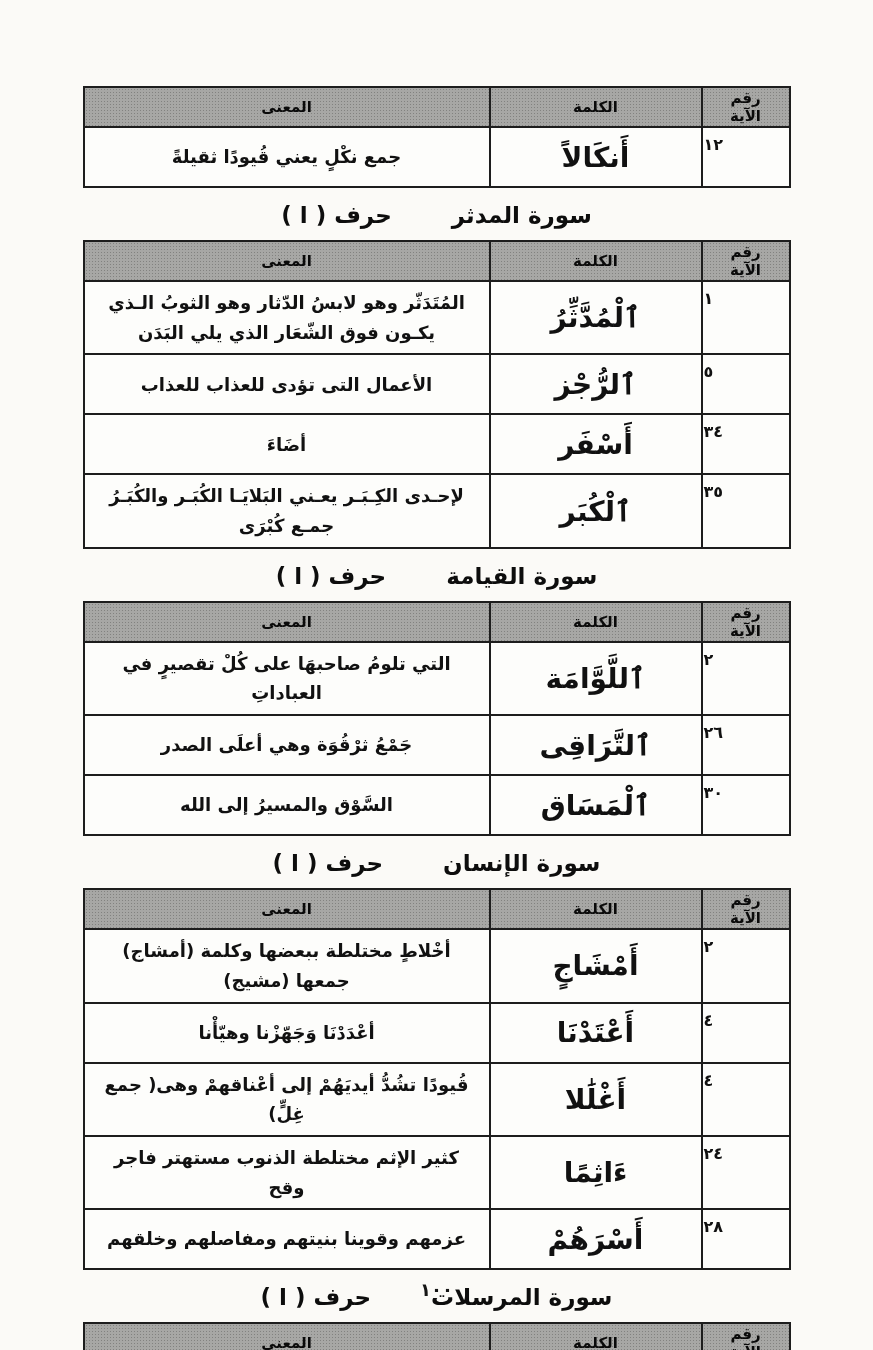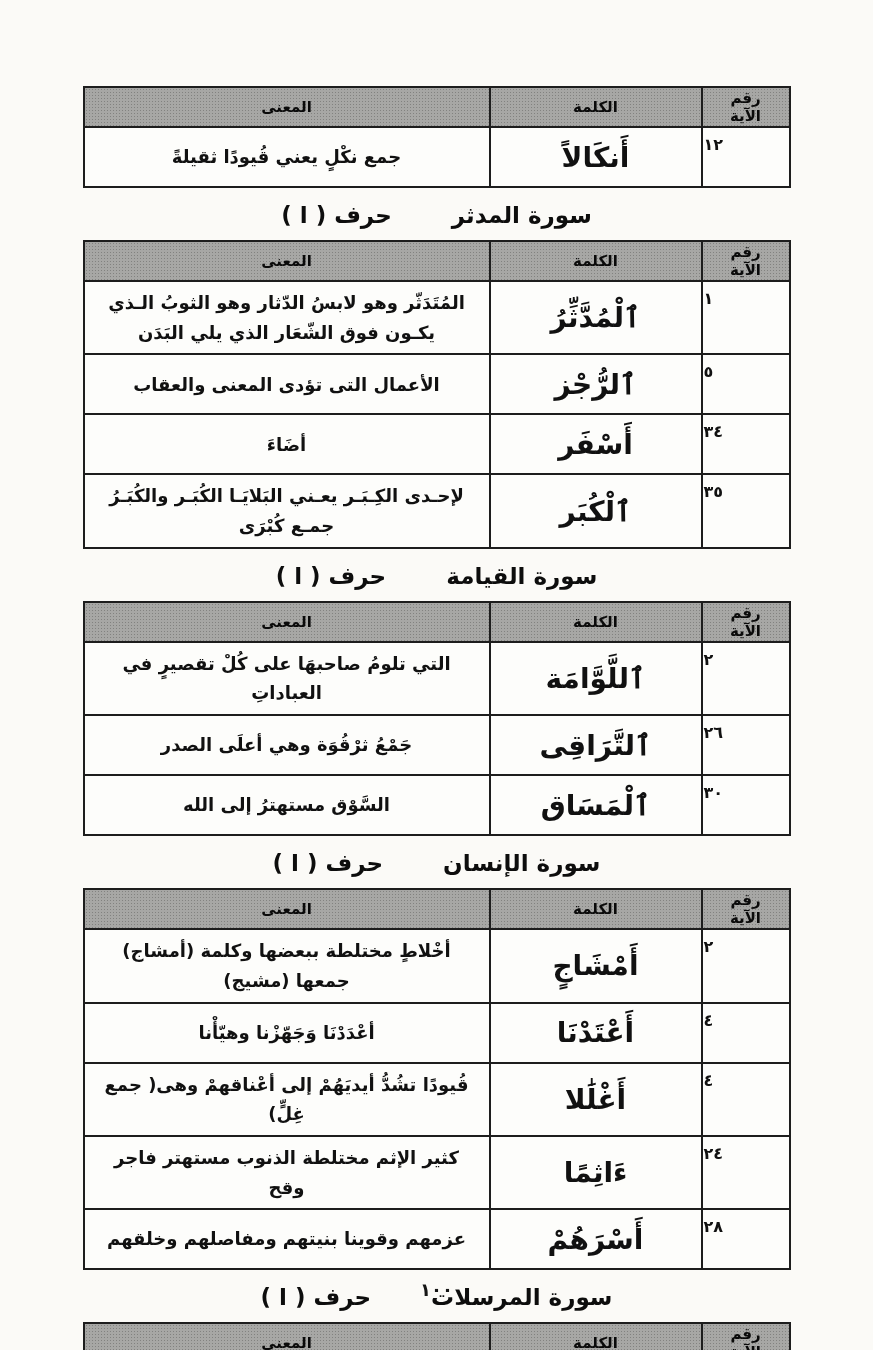--- a/index.html
+++ b/index.html
@@ -90,21 +90,21 @@
         </thead>
         <tbody>
           <tr>
             <td class="cell-verse">١</td>
             <td class="cell-word">ٱلْمُدَّثِّرُ</td>
             <td class="cell-meaning">المُتَدَثّر وهو لابسُ الدّثار وهو الثوبُ الـذي يكـون فوق الشّعَار الذي يلي البَدَن</td>
           </tr>
           <tr>
             <td class="cell-verse">٥</td>
             <td class="cell-word">ٱلرُّجْز</td>
-            <td class="cell-meaning">الأعمال التى تؤدى المعنى والعقاب</td>
+            <td class="cell-meaning">الأعمال التى تؤدى للعذاب للعذاب</td>
           </tr>
           <tr>
             <td class="cell-verse">٣٤</td>
             <td class="cell-word">أَسْفَر</td>
             <td class="cell-meaning">أضَاءَ</td>
           </tr>
           <tr>
             <td class="cell-verse">٣٥</td>
             <td class="cell-word">ٱلْكُبَر</td>
             <td class="cell-meaning">لإحـدى الكِـبَـر يعـني البَلايَـا الكُبَـر والكُبَـرُ جمـع كُبْرَى</td>
@@ -135,21 +135,21 @@
             <td class="cell-meaning">التي تلومُ صاحبهَا على كُلْ تقصيرٍ في العباداتِ</td>
           </tr>
           <tr>
             <td class="cell-verse">٢٦</td>
             <td class="cell-word">ٱلتَّرَاقِى</td>
             <td class="cell-meaning">جَمْعُ ثرْقُوَة وهي أعلَى الصدر</td>
           </tr>
           <tr>
             <td class="cell-verse">٣٠</td>
             <td class="cell-word">ٱلْمَسَاق</td>
-            <td class="cell-meaning">السَّوْق مستهترُ إلى الله</td>
+            <td class="cell-meaning">السَّوْق والمسيرُ إلى الله</td>
           </tr>
         </tbody>
       </table>
       <div class="section-title">
         <span>سورة الإنسان</span>
         <span>حرف ( ا )</span>
       </div>
       <table class="glossary-table">
         <colgroup>
           <col style="width: 88px;">

